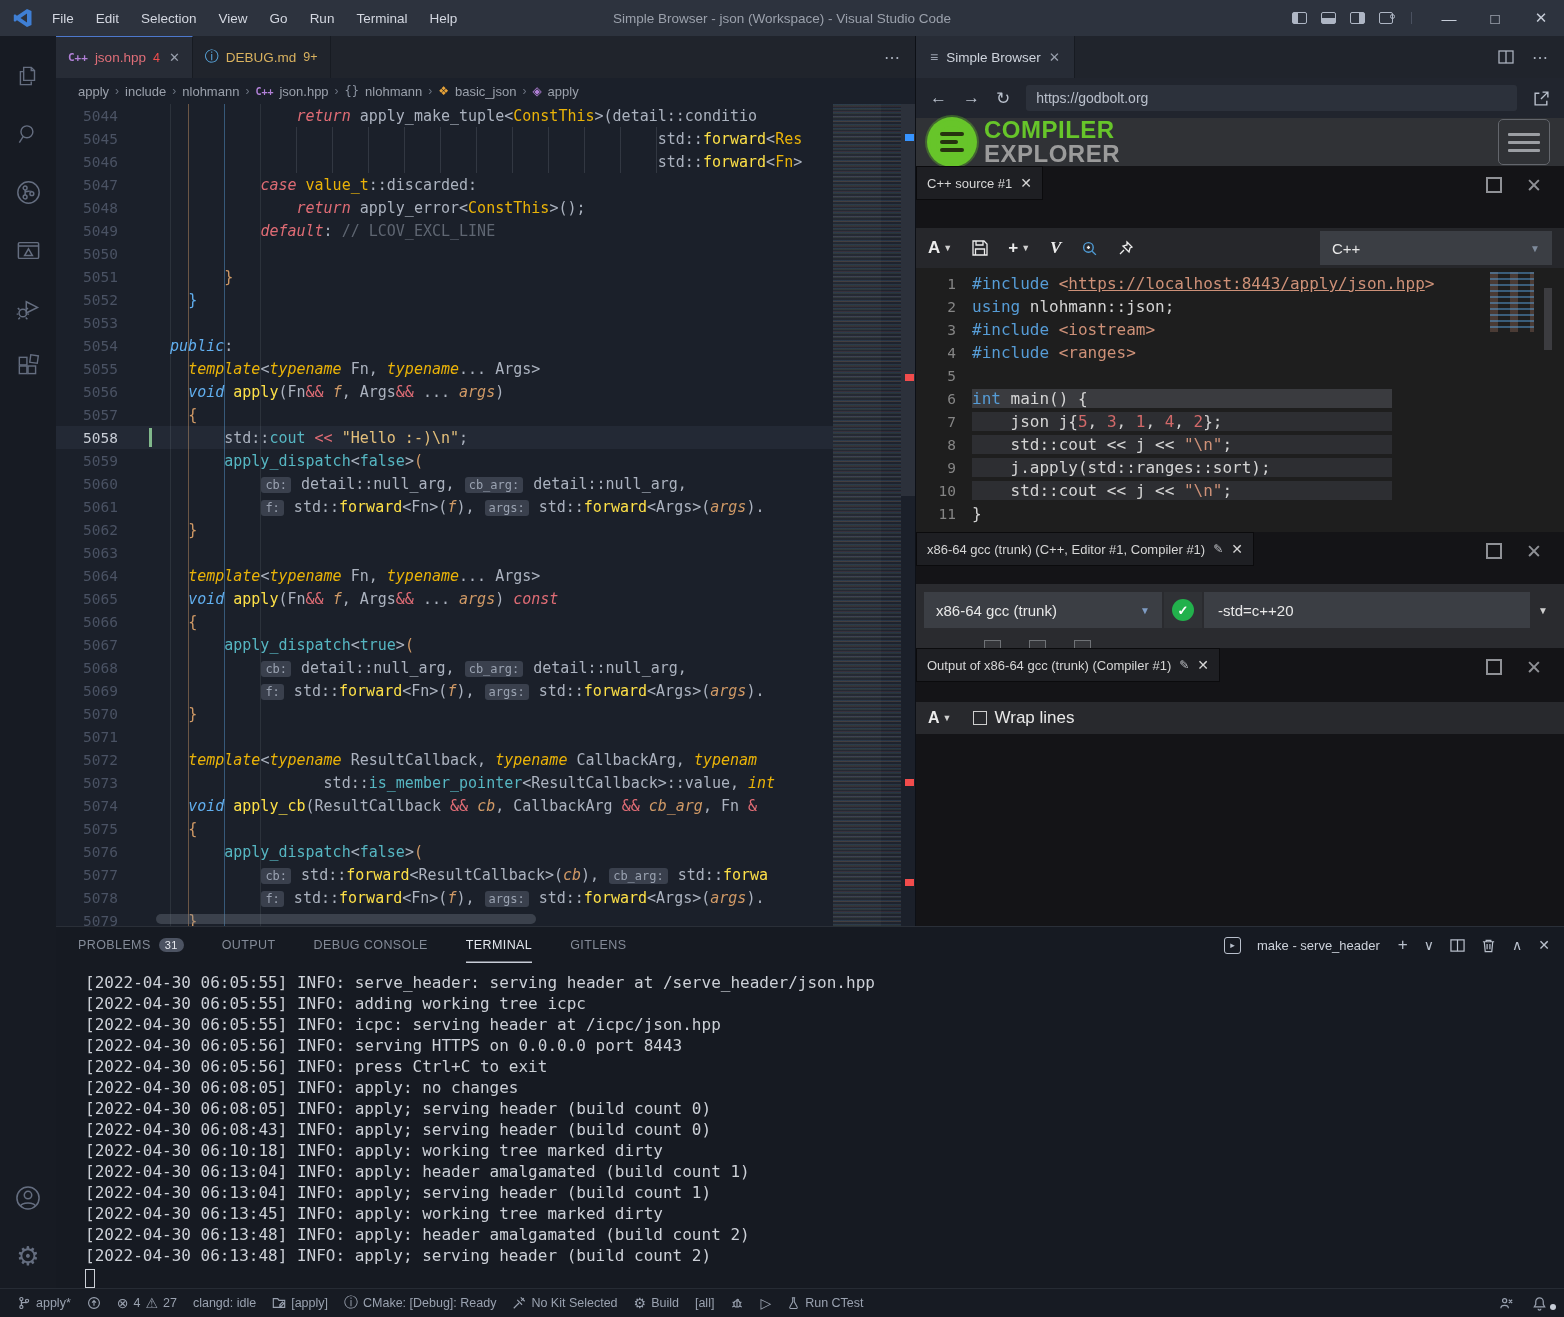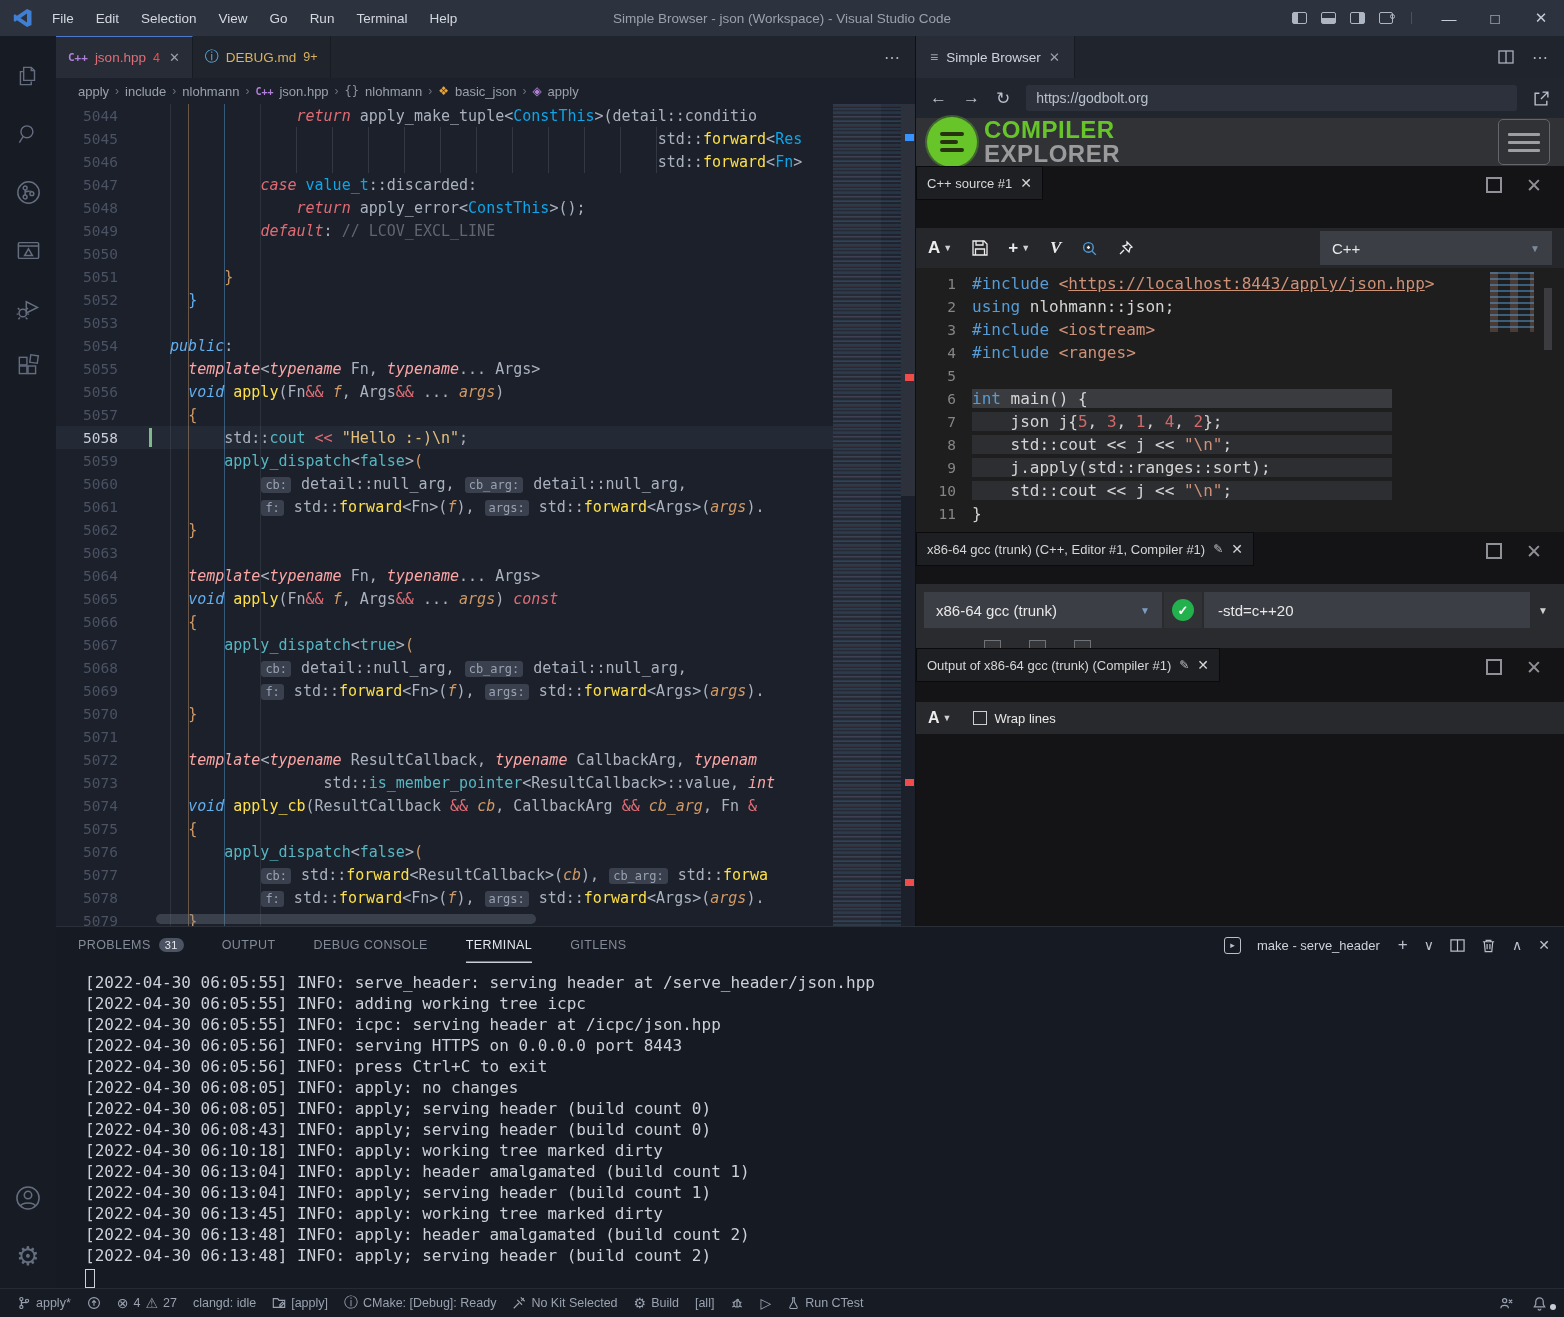--- a/index.html
+++ b/index.html
@@ -59,29 +59,29 @@
   .guide{position:absolute;top:0;bottom:0;width:1px}
   .deep-guides{position:absolute;top:23px;height:46px;left:240px;width:380px;
      background:repeating-linear-gradient(to right,rgba(171,178,191,.16) 0 1px,transparent 1px 36px)}
   .e-line{height:23px;display:flex;align-items:center;white-space:pre;font-size:15px;position:relative}
   .e-line .num{width:96px;padding-right:34px;text-align:right;color:#4a5263;flex:0 0 auto;font-size:14.5px}
   .e-line.cur{background:rgba(157,176,207,.065)}
   .e-line.cur .num{color:#c8cdd6}
   .gitbar{position:absolute;left:93px;top:2px;bottom:2px;width:3px;background:#81b88b}
   .tk-k{color:#e06c75;font-style:italic}
   .tk-b{color:#61afef;font-style:italic}
-  .tk-c{color:#fca5a5;font-style:italic}
+  .tk-c{color:#eab308;font-style:italic}
   .tk-g{color:#fde047}
   .tk-t{color:#56b6c2}
   .tk-y{color:#e5c07b}
   .tk-o{color:#d19a66;font-style:italic}
   .tk-n{color:#abb2bf}
   .tk-m{color:#5f6672;}
   .tk-p{color:#e06c75}
-  .tk-u{color:#0ea5e9}
+  .tk-u{color:#eab308}
   .tk-G{color:#d19a66}
   .tk-U{color:#61afef}
   .tk-h{background:#3a404d;color:#9aa2b1;font-size:12px;border-radius:3px;padding:1px 4px;margin:0 1px;font-style:normal}
   .minimap{width:68px;flex:0 0 auto;position:relative;background:
       repeating-linear-gradient(to bottom, rgba(97,175,239,.13) 0 1px, transparent 1px 4px),
       repeating-linear-gradient(to bottom, rgba(224,108,117,.10) 2px 3px, transparent 3px 7px),
       repeating-linear-gradient(to bottom, rgba(152,195,121,.10) 1px 2px, transparent 2px 5px),
       linear-gradient(to right, rgba(255,255,255,.045) 0 70%, rgba(255,255,255,.015) 70%)}
   .overview{width:14px;flex:0 0 auto;position:relative;background:#1b202a}
   .ov-slider{position:absolute;left:0;right:0;top:0;height:392px;background:rgba(121,128,141,.18)}
@@ -146,21 +146,21 @@
   .cmp-select{width:238px;height:36px;background:#3b3e44;display:flex;align-items:center;padding:0 12px;color:#e8e8e8;font-size:15px}
   .cmp-select .car{margin-left:auto;color:#7f9cc4;font-size:10px}
   .cmp-check{width:38px;height:36px;background:#303236;display:flex;align-items:center;justify-content:center;margin:0 2px}
   .ok-circle{width:22px;height:22px;border-radius:50%;background:#22b14c;color:#fff;font-size:13px;display:flex;align-items:center;justify-content:center;font-weight:bold}
   .cmp-args{flex:1;height:36px;background:#3b3e44;display:flex;align-items:center;padding:0 14px;color:#e8e8e8;font-size:15px}
   .cmp-caret{width:26px;color:#cfcfcf;font-size:10px;text-align:center}
   .icon-strip{height:12px;background:#2a2b2f;display:flex;gap:28px;padding-left:68px;overflow:hidden;flex:0 0 auto}
   .icon-strip div{width:17px;height:16px;border:1.5px solid #6f7276;margin-top:4px;background:#35363a}
   .out-tabrow{height:54px}
   .out-toolbar{height:32px;background:#28292d;display:flex;align-items:center;gap:22px;padding:0 12px;flex:0 0 auto}
-  .wrap-check{display:flex;align-items:center;gap:7px;color:#e8e8e8;font-size:13px}
+  .wrap-check{display:flex;align-items:center;gap:7px;color:#e8e8e8;font-size:17px}
   .wrap-box{width:14px;height:14px;border:1.6px solid #cfcfcf;background:transparent}
   .gb-output{flex:1;background:#121215;padding:10px 0 0 2px;font-family:"DejaVu Sans Mono",monospace;overflow:hidden}
   .o-line{height:25px;white-space:pre;color:#e8e8e8;font-size:16px}
 
   
   .panel{height:362px;background:#161a22;border-top:1px solid #2a2f38;display:flex;flex-direction:column;flex:0 0 auto}
   .panel-tabs{height:36px;display:flex;align-items:flex-end;padding-left:22px;gap:38px;flex:0 0 auto;position:relative}
   .ptab{display:flex;align-items:center;gap:8px;color:#848b98;font-size:12.5px;letter-spacing:.4px;height:100%;}
   .ptab.active{color:#e3e7ee;box-shadow:inset 0 -1.5px 0 #c9ced8}
   .pbadge{background:#4c5362;color:#e6e9ef;border-radius:9px;font-size:11px;padding:1px 6px}

